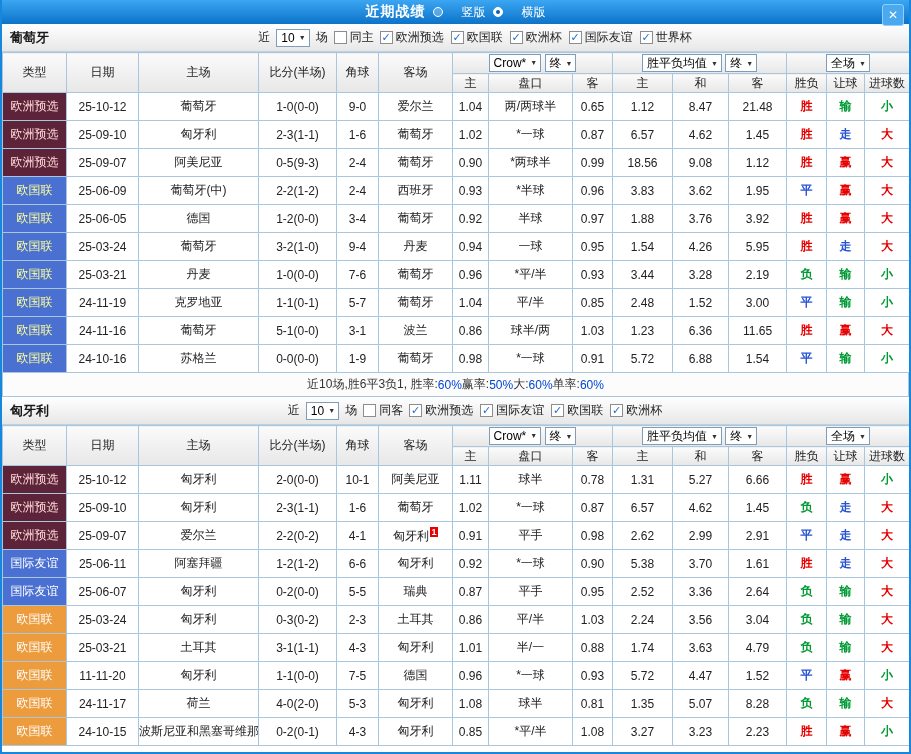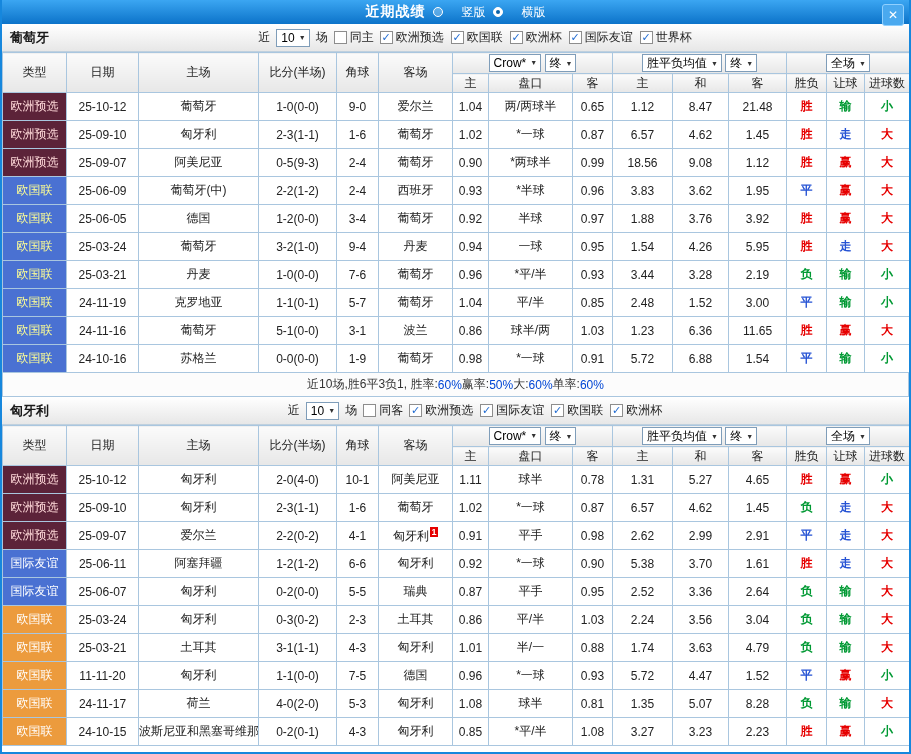--- a/index.html
+++ b/index.html
@@ -452,29 +452,29 @@
           <th>胜负</th>
           <th>让球</th>
           <th>进球数</th>
         </tr>
       </thead>
       <tbody>
             <tr>
               <td style="background: rgb(92, 35, 57); color: rgb(255, 217, 217);">欧洲预选</td>
               <td>25-10-12</td>
               <td class="red">匈牙利</td>
-              <td class="red">2-0(4-0)</td>
+              <td class="red">2-0(0-0)</td>
               <td>10-1</td>
               <td>阿美尼亚</td>
               <td>1.11</td>
               <td class="handicap">球半</td>
               <td>0.78</td>
               <td>1.31</td>
               <td>5.27</td>
-              <td>4.65</td>
+              <td>6.66</td>
               <td class="flag" style="color: rgb(230, 0, 0);">胜</td>
               <td class="flag" style="color: rgb(230, 0, 0);">赢</td>
               <td class="flag" style="color: rgb(0, 153, 51);">小</td>
             </tr>
             <tr>
               <td style="background: rgb(92, 35, 57); color: rgb(255, 217, 217);">欧洲预选</td>
               <td>25-09-10</td>
               <td class="red">匈牙利</td>
               <td class="red">2-3(1-1)</td>
               <td>1-6</td>

